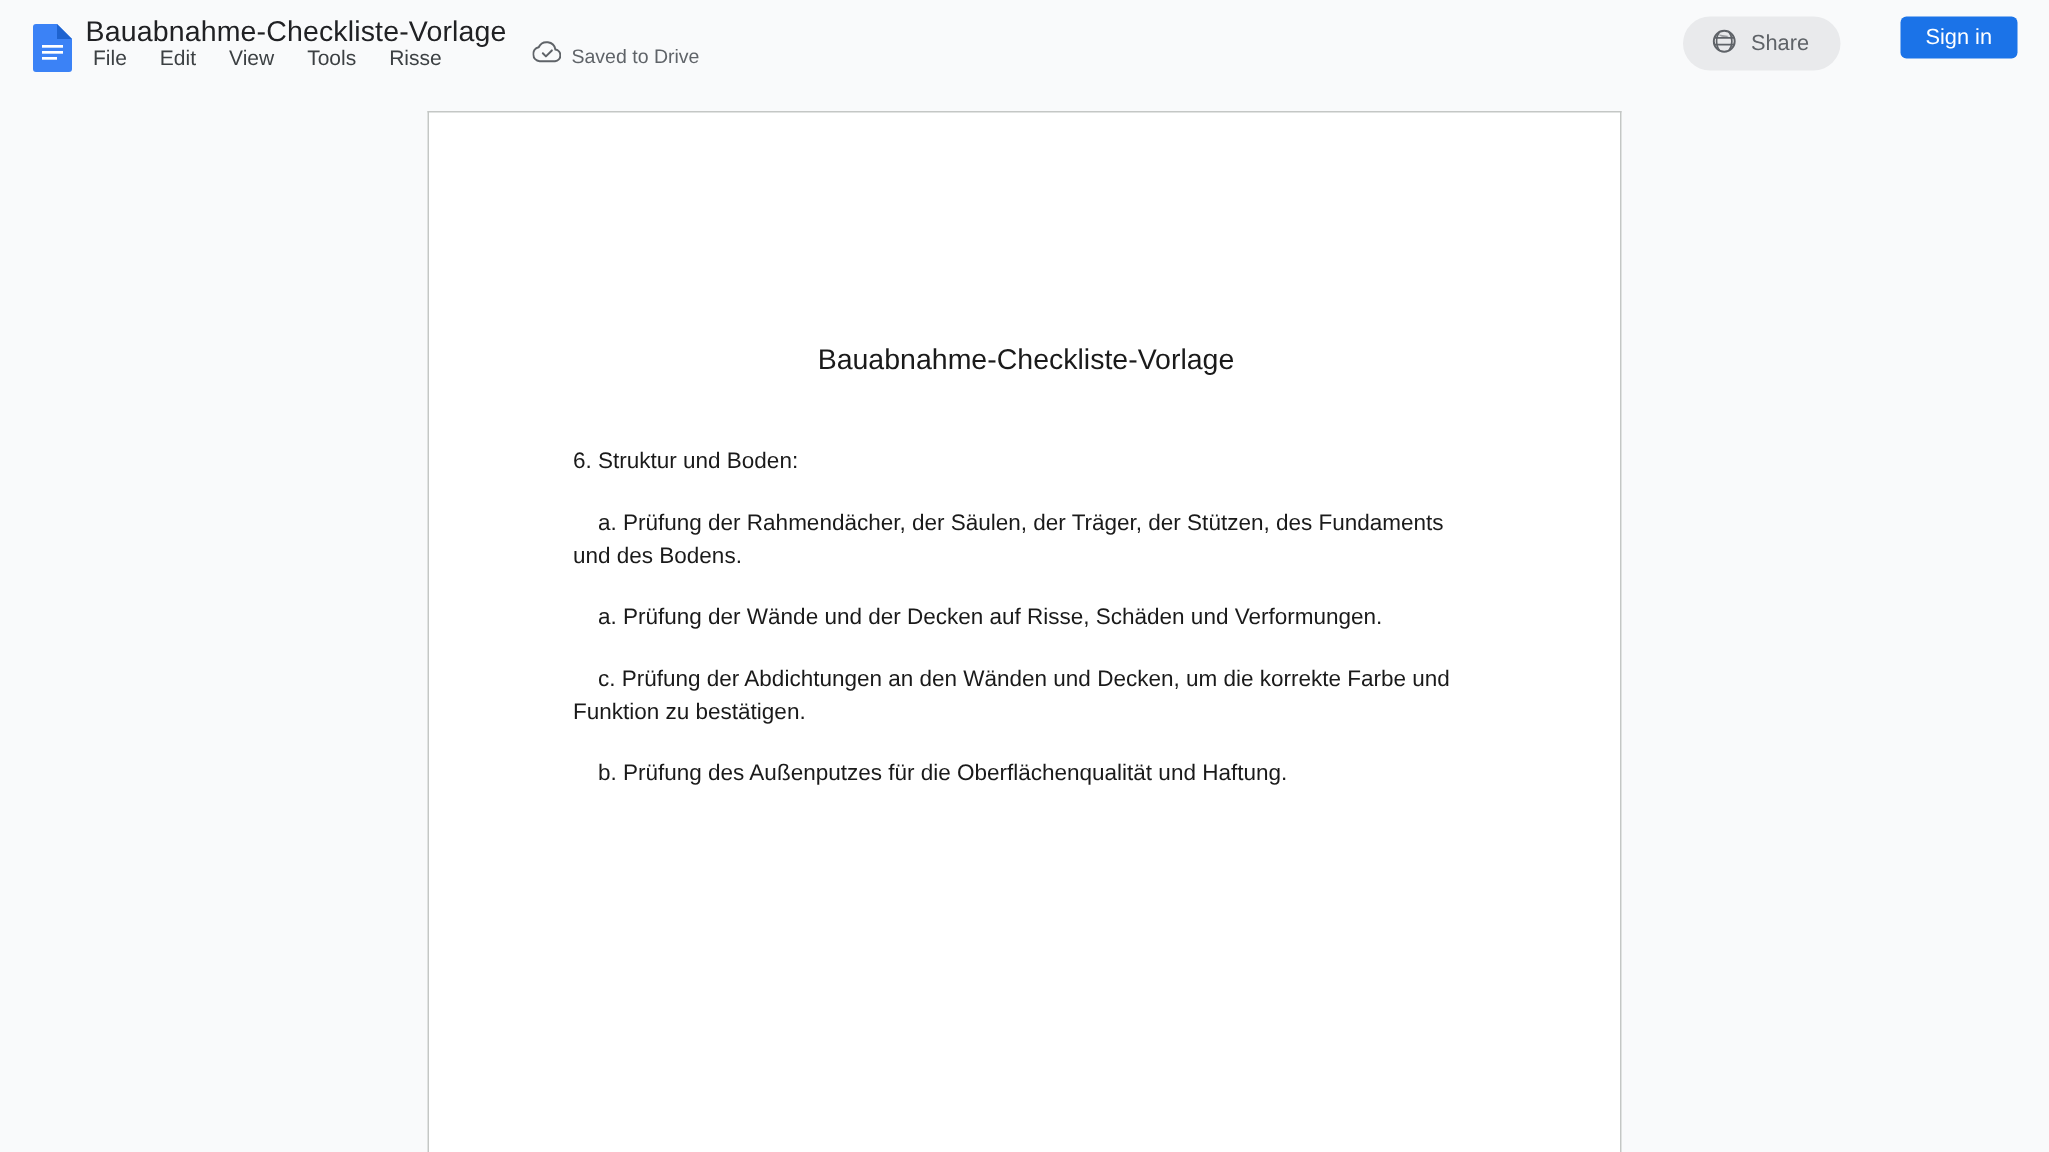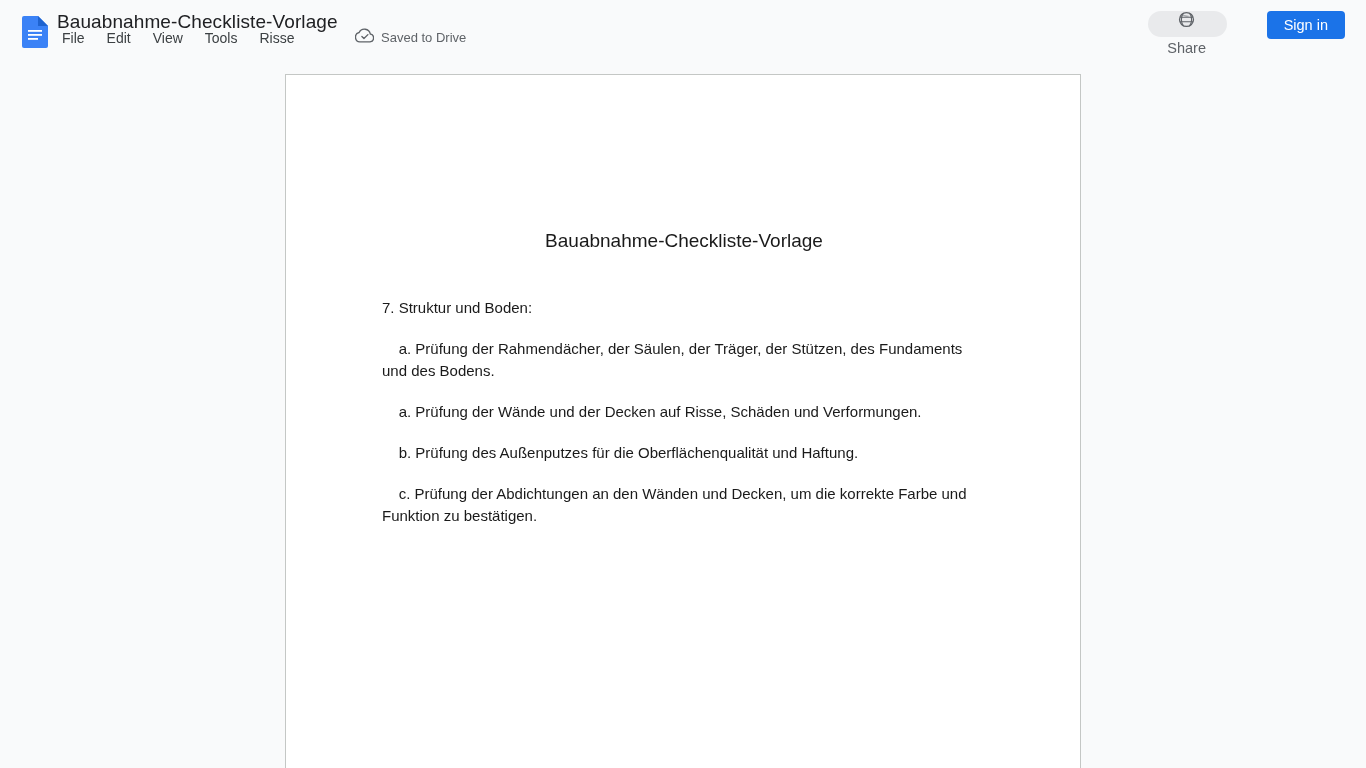--- a/index.html
+++ b/index.html
@@ -73,31 +73,30 @@
     cursor: pointer;
     border-radius: 4px;
     white-space: nowrap;
   }
   #menubar .menu-item:first-child { padding-left: 5px; }
 
   #share-button {
     position: absolute;
     right: 139px;
     top: 11px;
-    height: 26px;
+    height: 36px;
     display: flex;
     align-items: center;
     gap: 9px;
     padding: 0 21px 0 19px;
     background: #e9eaec;
     border: none;
     border-radius: 18px;
     cursor: pointer;
     font-family: inherit;
-    flex-direction: column;
   }
   #share-button .label {
     font-size: 14.5px;
     color: #5f6368;
     white-space: nowrap;
   }
 
   #signin-button {
     position: absolute;
     right: 21px;
@@ -210,21 +209,21 @@
   </button>
 
   <button id="signin-button">Sign in</button>
 </div>
 
 <div id="canvas">
   <div id="page">
     <div id="page-body">
       <div id="page-title">Bauabnahme-Checkliste-Vorlage</div>
       <div id="paragraphs">
-          <div class="para heading">7. Struktur und Boden:</div>
+          <div class="para heading">6. Struktur und Boden:</div>
           <div class="para">    a. Prüfung der Rahmendächer, der Säulen, der Träger, der Stützen, des Fundaments und des Bodens.</div>
           <div class="para">    a. Prüfung der Wände und der Decken auf Risse, Schäden und Verformungen.</div>
+          <div class="para">    c. Prüfung der Abdichtungen an den Wänden und Decken, um die korrekte Farbe und Funktion zu bestätigen.</div>
           <div class="para">    b. Prüfung des Außenputzes für die Oberflächenqualität und Haftung.</div>
-          <div class="para">    c. Prüfung der Abdichtungen an den Wänden und Decken, um die korrekte Farbe und Funktion zu bestätigen.</div>
         </div>
     </div>
   </div>
 </div>
 
 </body></html>

